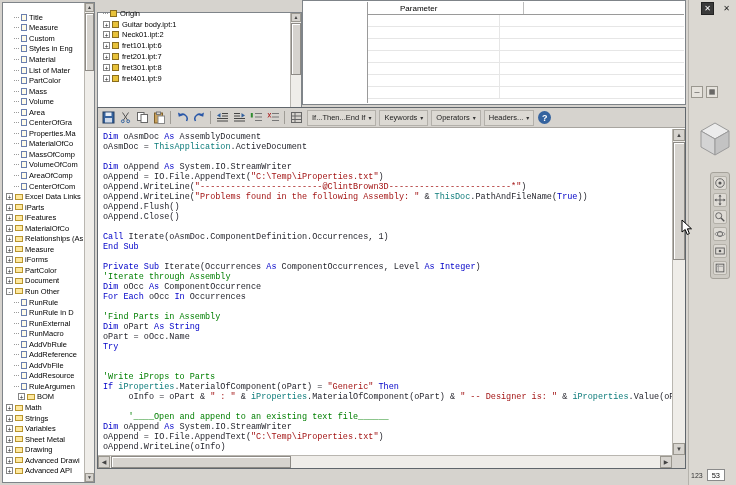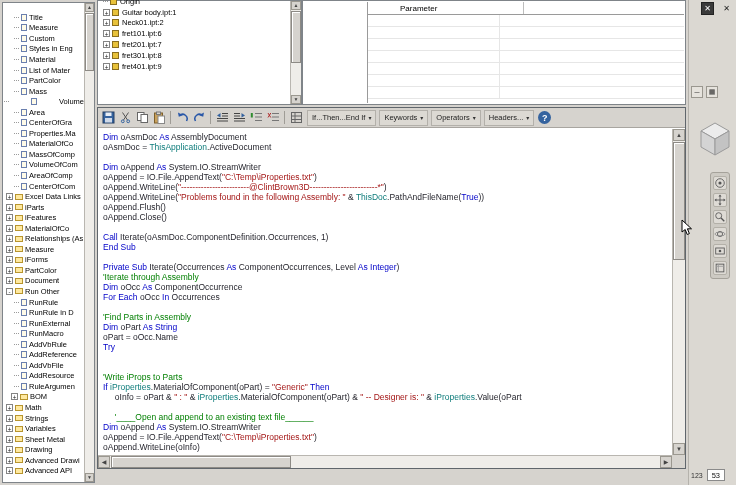--- a/index.html
+++ b/index.html
@@ -17,21 +17,21 @@
   .folder-icon { width:8px; height:6px; background:#ffe9a0; border:1px solid #b8952e; margin-right:2px; flex:none; }
   .twig { width:5px; border-top:1px dotted #9a9a9a; margin-right:2px; flex:none; }
 
   
   .vscroll { position:absolute; top:0; bottom:0; right:0; width:10px; background:#efede9; border-left:1px solid #b9b6b0; }
   .vscroll .arrow { position:absolute; left:0; right:0; height:9px; background:#d6d3ce; border:1px solid #9b9890; font-size:5px; text-align:center; line-height:7px; color:#444; }
   .arrow.up{ top:0; } .arrow.down{ bottom:0; }
   .vscroll .thumb { position:absolute; left:0; right:0; background:#d6d3ce; border:1px solid #8d8a85; box-shadow:inset 1px 1px 0 #fff; }
 
   
-  .model-panel { left:97px; top:0; width:205px; height:105px; }
+  .model-panel { left:97px; top:12px; width:205px; height:105px; }
   .model-panel .tree { position:absolute; left:1px; top:0; right:11px; bottom:1px; overflow:hidden; margin-top:-5px; }
   .model-row { display:flex; align-items:center; height:10.8px; font-size:7.5px; white-space:nowrap; color:#000; padding-left:4px; }
   .part-icon { width:7px; height:7px; background:#e8c23a; border:1px solid #8a6d1c; margin-right:3px; flex:none; }
   .asm-icon { width:8px; height:7px; background:#c9d7ef; border:1px solid #4a6ea8; box-shadow:2px -1px 0 #e8c23a; margin-right:4px; flex:none; }
   .model-panel .vscroll { width:11px; }
 
   
   .param-panel { left:302px; top:0; width:384px; height:105px; }
   .param-table { position:absolute; left:64px; top:1px; right:1px; bottom:1px; border-left:1px solid #9a9a9a; overflow:hidden; }
   .param-header { height:13px; display:flex; border-bottom:1px solid #9a9a9a; font-size:8px; color:#000; background:#fff; }
@@ -44,21 +44,21 @@
   
   .editor-panel { left:97px; top:107px; width:589px; height:362px; border-color:#60666c; }
   .toolbar { position:absolute; left:0; right:0; top:0; height:20px; background:#d6d3ce; border-bottom:1px solid #a8a5a0; display:flex; align-items:center; padding:0 2px; gap:1px; }
   .tb-btn { width:16px; height:16px; display:flex; align-items:center; justify-content:center; }
   .tb-btn svg { width:13px; height:13px; }
   .tb-sep { width:1px; height:13px; background:#9f9c96; margin:0 2px; }
   .tb-drop { height:16px; display:flex; align-items:center; gap:3px; padding:0 4px; border:1px solid #b3b0aa; background:#dcd9d3; font-size:7.5px; color:#222; margin-left:2px; white-space:nowrap; }
   .tb-drop .caret { font-size:6px; color:#333; }
   .help-btn { width:13px; height:13px; border-radius:50%; background:#35639f; color:#fff; font-size:9px; font-weight:bold; display:flex; align-items:center; justify-content:center; margin-left:3px; }
   .code-wrap { position:absolute; left:0; top:21px; right:13px; bottom:13px; overflow:hidden; background:#fff; }
-  .code { font-family:Liberation Sans, sans-serif; font-size:8.5px; line-height:10px; white-space:pre; padding:3px 0 0 5px; }
+  .code { font-family:Liberation Mono, monospace; font-size:8.5px; line-height:10px; white-space:pre; padding:3px 0 0 5px; }
   .ed-vscroll { position:absolute; top:21px; bottom:13px; right:0; width:13px; background:#efede9; border-left:1px solid #b9b6b0; }
   .ed-vscroll .arrow { position:absolute; left:0; right:0; height:12px; background:#d6d3ce; border:1px solid #9b9890; font-size:6px; text-align:center; line-height:10px; color:#444; }
   .ed-vscroll .thumb { position:absolute; left:0; right:0; top:13px; height:118px; background:#d6d3ce; border:1px solid #8d8a85; box-shadow:inset 1px 1px 0 #fff; }
   .ed-hscroll { position:absolute; left:0; right:13px; bottom:0; height:13px; background:#efede9; border-top:1px solid #b9b6b0; }
   .ed-hscroll .arrow { position:absolute; top:0; bottom:0; width:12px; background:#d6d3ce; border:1px solid #9b9890; font-size:6px; text-align:center; line-height:11px; color:#444; }
   .ed-hscroll .arrow.left{ left:0; } .ed-hscroll .arrow.right{ right:0; }
   .ed-hscroll .thumb { position:absolute; top:0; bottom:0; left:13px; width:180px; background:#d6d3ce; border:1px solid #8d8a85; box-shadow:inset 1px 1px 0 #fff; }
   .ed-corner { position:absolute; right:0; bottom:0; width:13px; height:13px; background:#d6d3ce; }
 
   
@@ -117,21 +117,21 @@
         <div class="tree-row" style="padding-left: 10px;">
           <span class="twig"></span>
           <span class="doc-icon"></span>
           <span class="lbl">PartColor</span>
         </div>
         <div class="tree-row" style="padding-left: 10px;">
           <span class="twig"></span>
           <span class="doc-icon"></span>
           <span class="lbl">Mass</span>
         </div>
-        <div class="tree-row" style=" justify-content: space-between;">
+        <div class="tree-row" style="padding-left: 10px;">
           <span class="twig"></span>
           <span class="doc-icon"></span>
           <span class="lbl">Volume</span>
         </div>
         <div class="tree-row" style="padding-left: 10px;">
           <span class="twig"></span>
           <span class="doc-icon"></span>
           <span class="lbl">Area</span>
         </div>
         <div class="tree-row" style="padding-left: 10px;">
@@ -257,21 +257,21 @@
         <div class="tree-row" style="padding-left: 10px;">
           <span class="twig"></span>
           <span class="doc-icon"></span>
           <span class="lbl">AddResource</span>
         </div>
         <div class="tree-row" style="padding-left: 10px;">
           <span class="twig"></span>
           <span class="doc-icon"></span>
           <span class="lbl">RuleArgumen</span>
         </div>
-        <div class="tree-row" style="padding-left: 7px;">
+        <div class="tree-row" style="padding-left: 14px;">
           <span class="expander">+</span>
           <span class="folder-icon"></span>
           <span class="lbl">BOM</span>
         </div>
         <div class="tree-row" style="padding-left: 2px;">
           <span class="expander">+</span>
           <span class="folder-icon"></span>
           <span class="lbl">Math</span>
         </div>
         <div class="tree-row" style="padding-left: 2px;">

